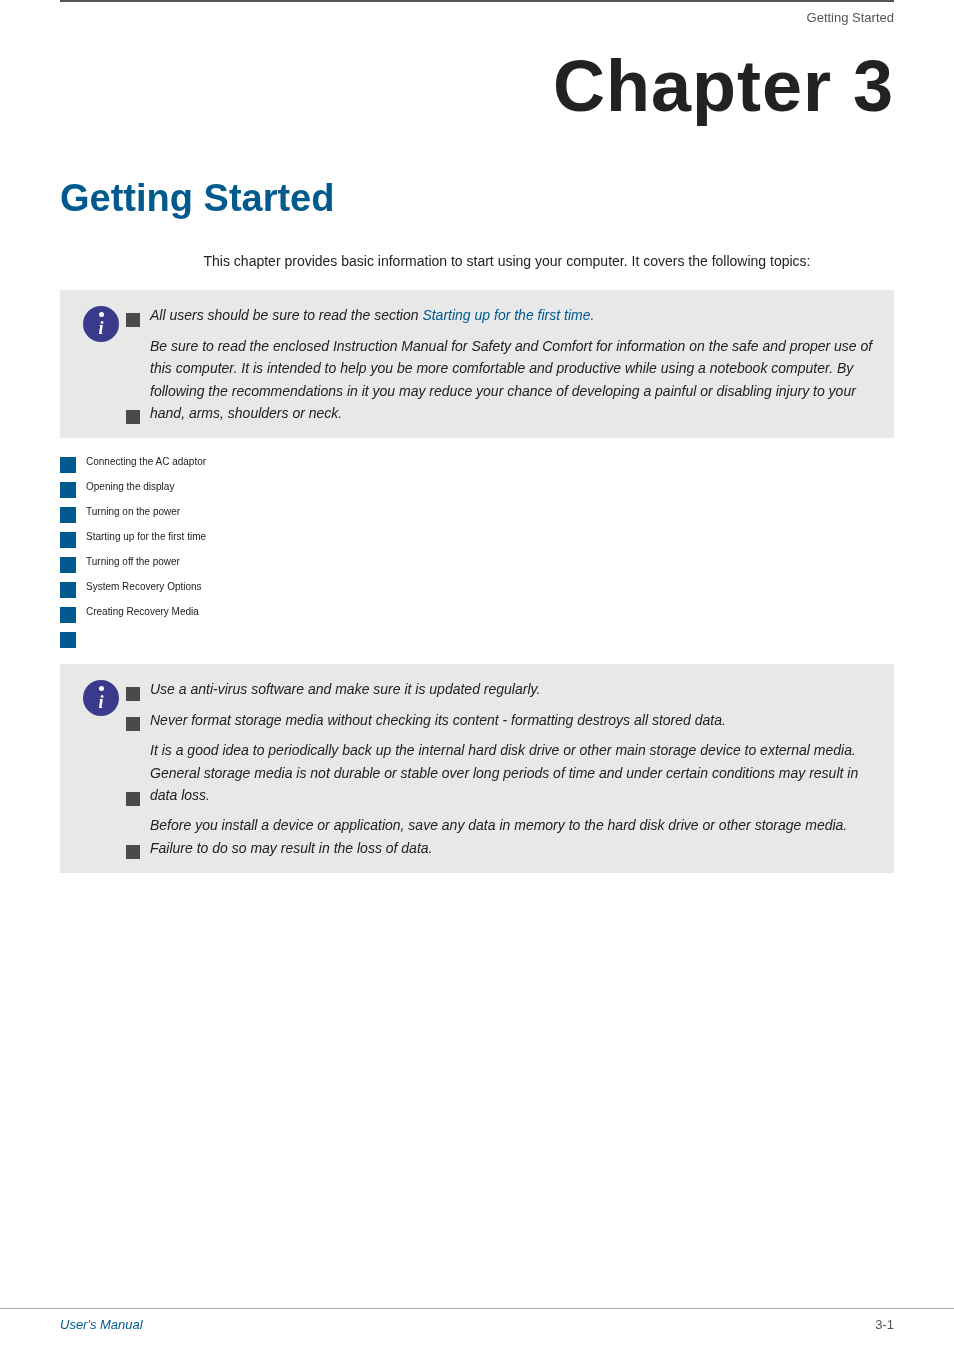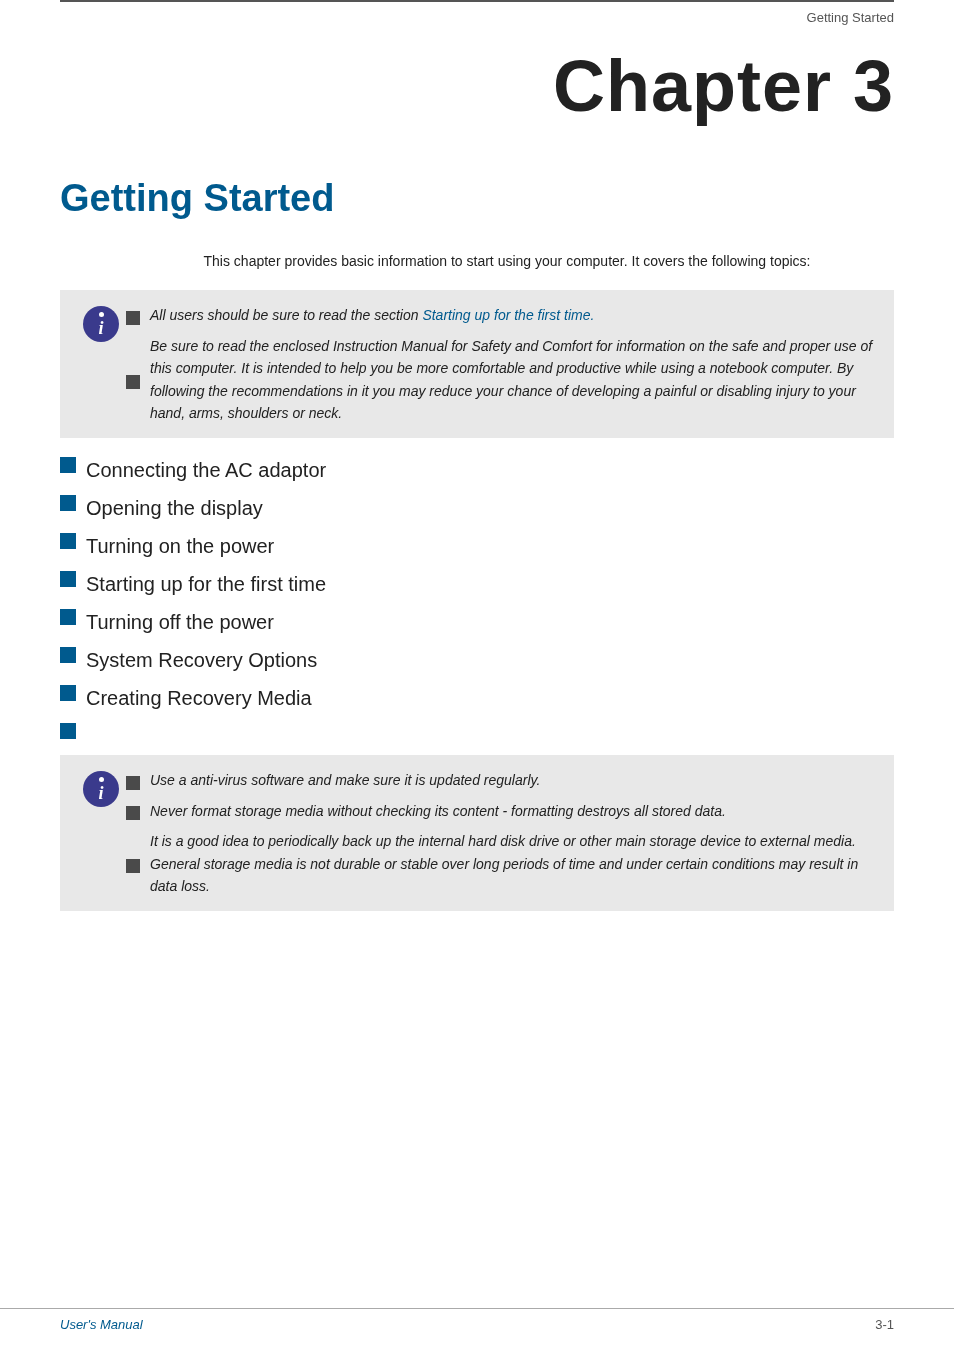--- a/index.html
+++ b/index.html
@@ -127,21 +127,21 @@
     .bullet-list {
       margin: 0 60px 0 60px;
       padding: 0;
       list-style: none;
     }
 
     .bullet-list li {
       display: flex;
       align-items: flex-start;
       margin-bottom: 6px;
-      font-size: 20px;
+      font-size: 10px;
       line-height: 1.6;
       color: #222;
     }
 
     .bullet-square {
       min-width: 16px;
       width: 16px;
       height: 16px;
       background: #4a4a4a;
       margin-right: 10px;
@@ -159,21 +159,21 @@
     }
 
     .info-bullet-list {
       list-style: none;
       padding: 0;
       margin: 0;
     }
 
     .info-bullet-list li {
       display: flex;
-      align-items: center;
+      align-items: flex-end;
       margin-bottom: 8px;
       font-size: 14px;
       line-height: 1.6;
       font-style: italic;
       color: #222;
     }
 
     .info-bullet-list li:last-child {
       margin-bottom: 0;
     }
@@ -298,20 +298,24 @@
           <span>Use a anti-virus software and make sure it is updated regularly.</span>
         </li>
         <li>
           <span class="info-bullet-square"></span>
           <span>Never format storage media without checking its content - formatting destroys all stored data.</span>
         </li>
         <li>
           <span class="info-bullet-square"></span>
           <span>It is a good idea to periodically back up the internal hard disk drive or other main storage device to external media. General storage media is not durable or stable over long periods of time and under certain conditions may result in data loss.</span>
         </li>
+        <li>
+          <span class="info-bullet-square"></span>
+          <span>Before you install a device or application, save any data in memory to the hard disk drive or other storage media. Failure to do so may result in the loss of data.</span>
+        </li>
       </ul>
     </div>
   </div>
 
   <div class="page-footer">
     <span class="footer-left">User's Manual</span>
     <span class="footer-right">3-1</span>
   </div>
 
 </div>

